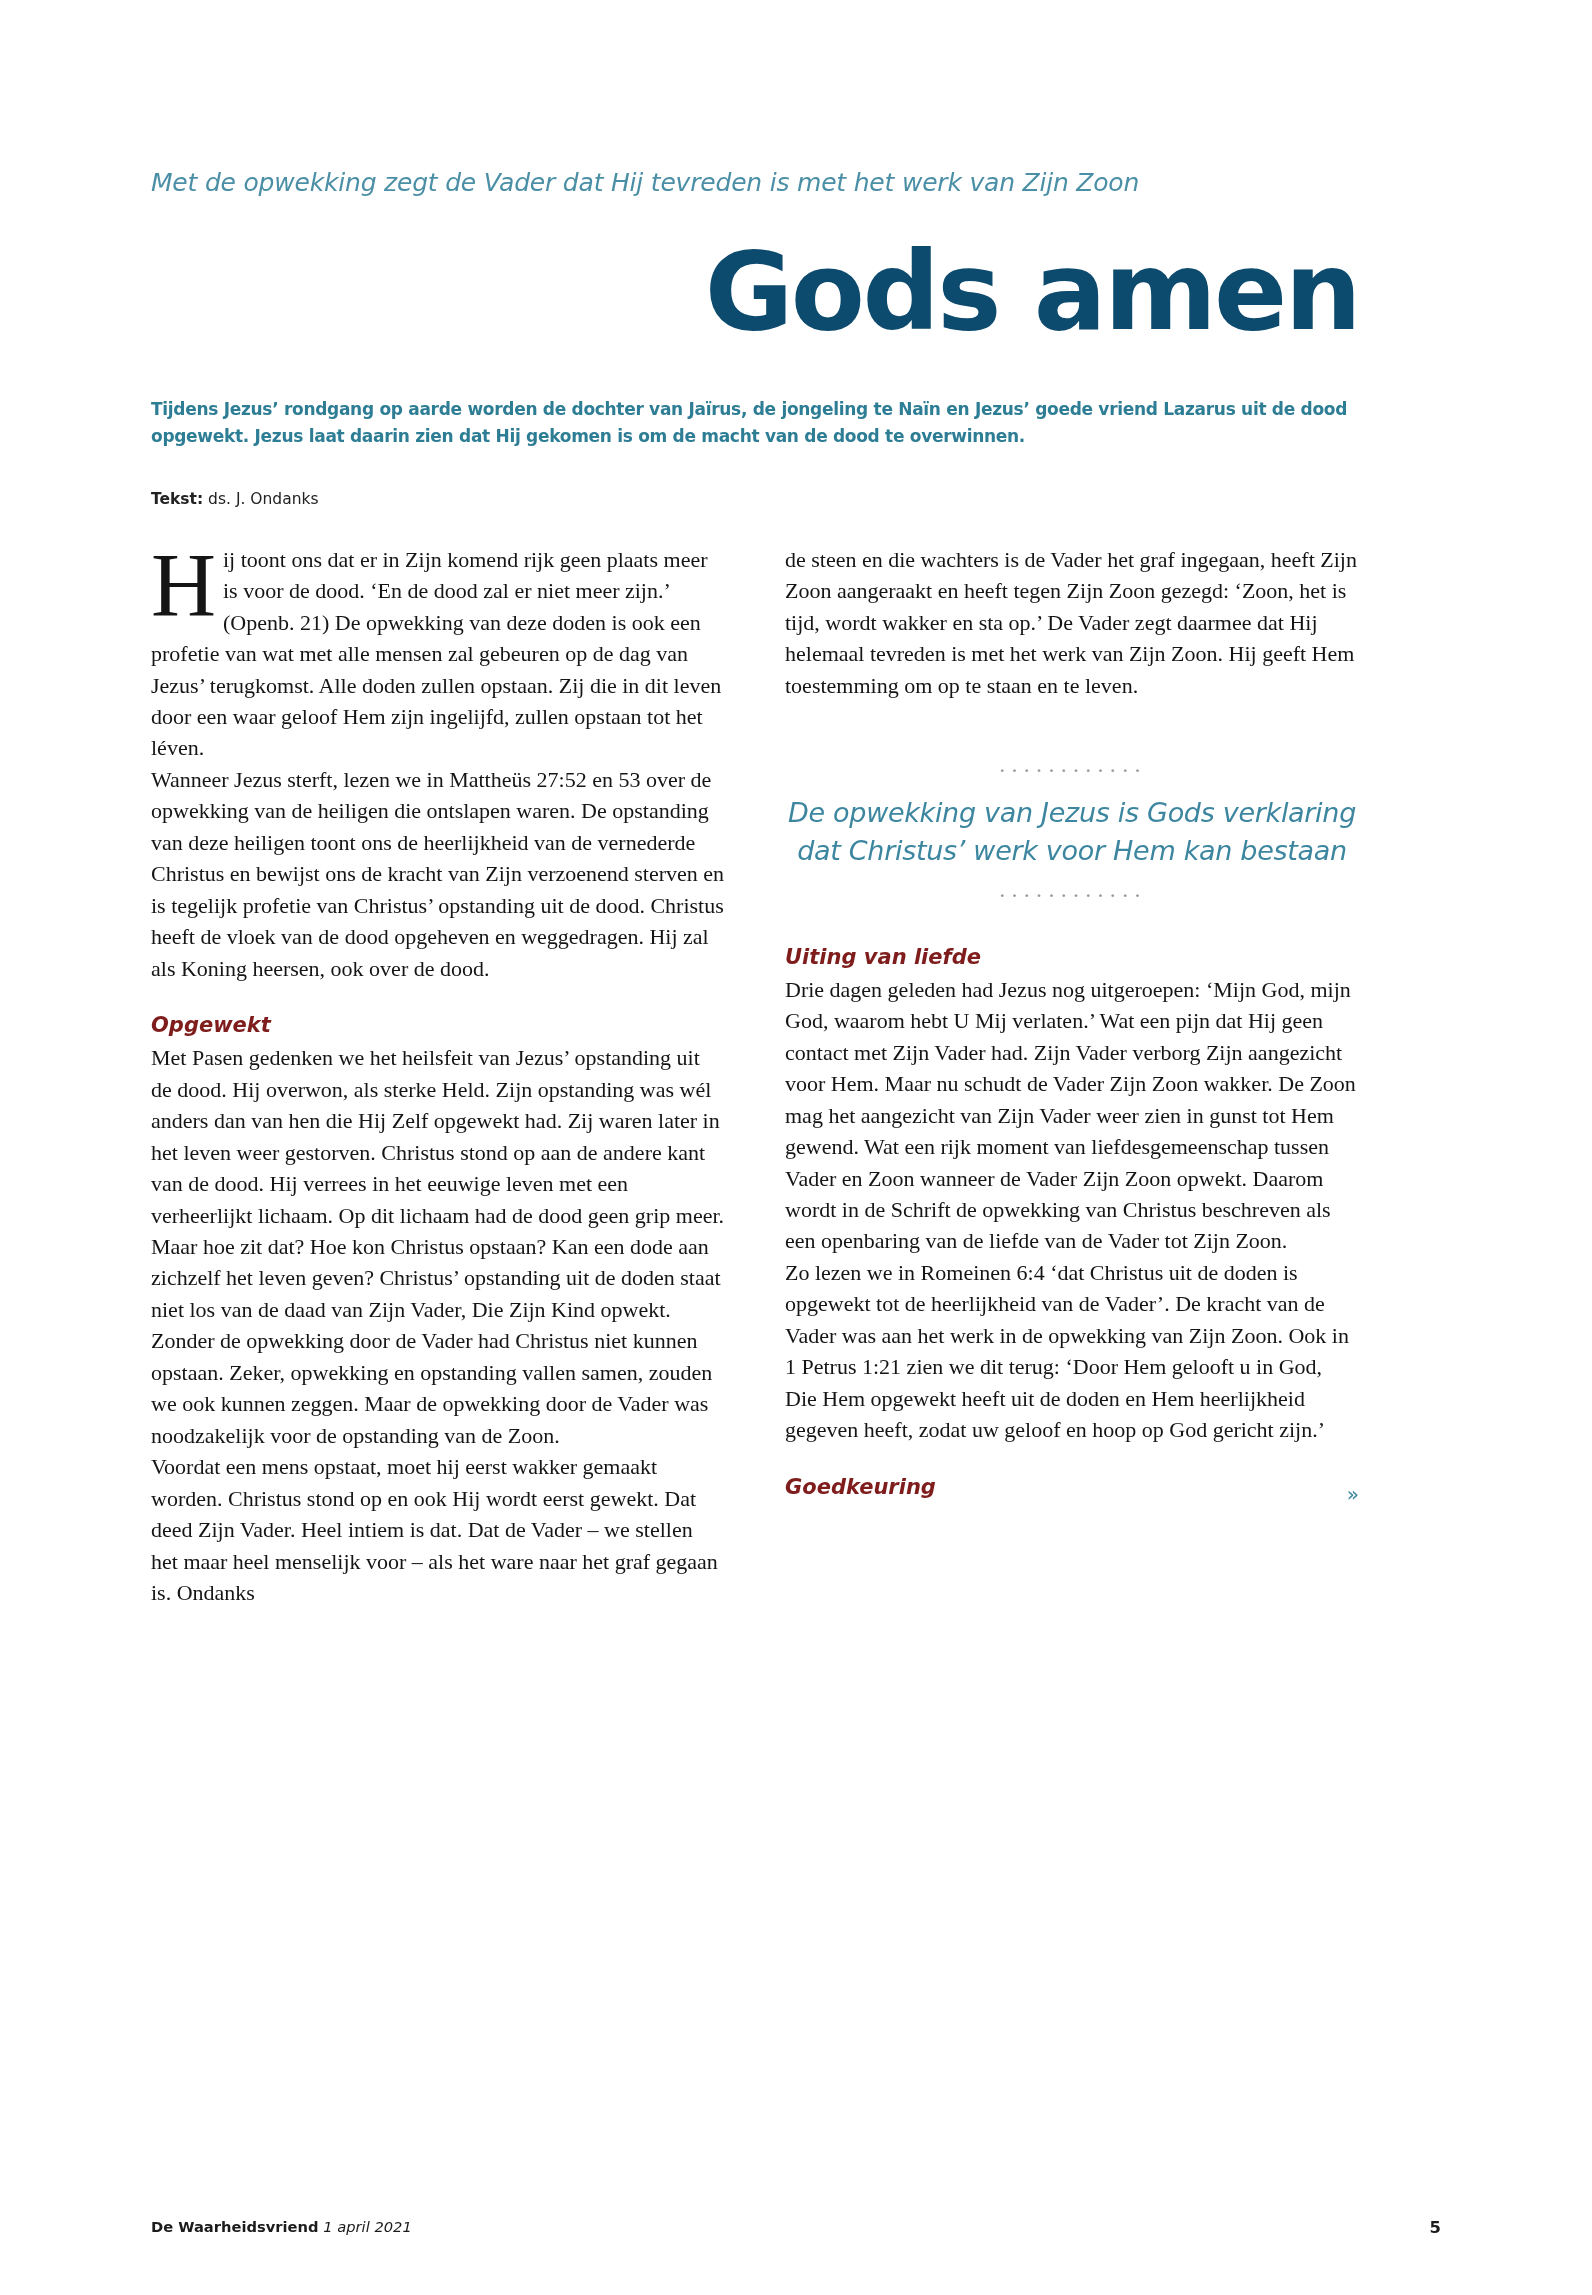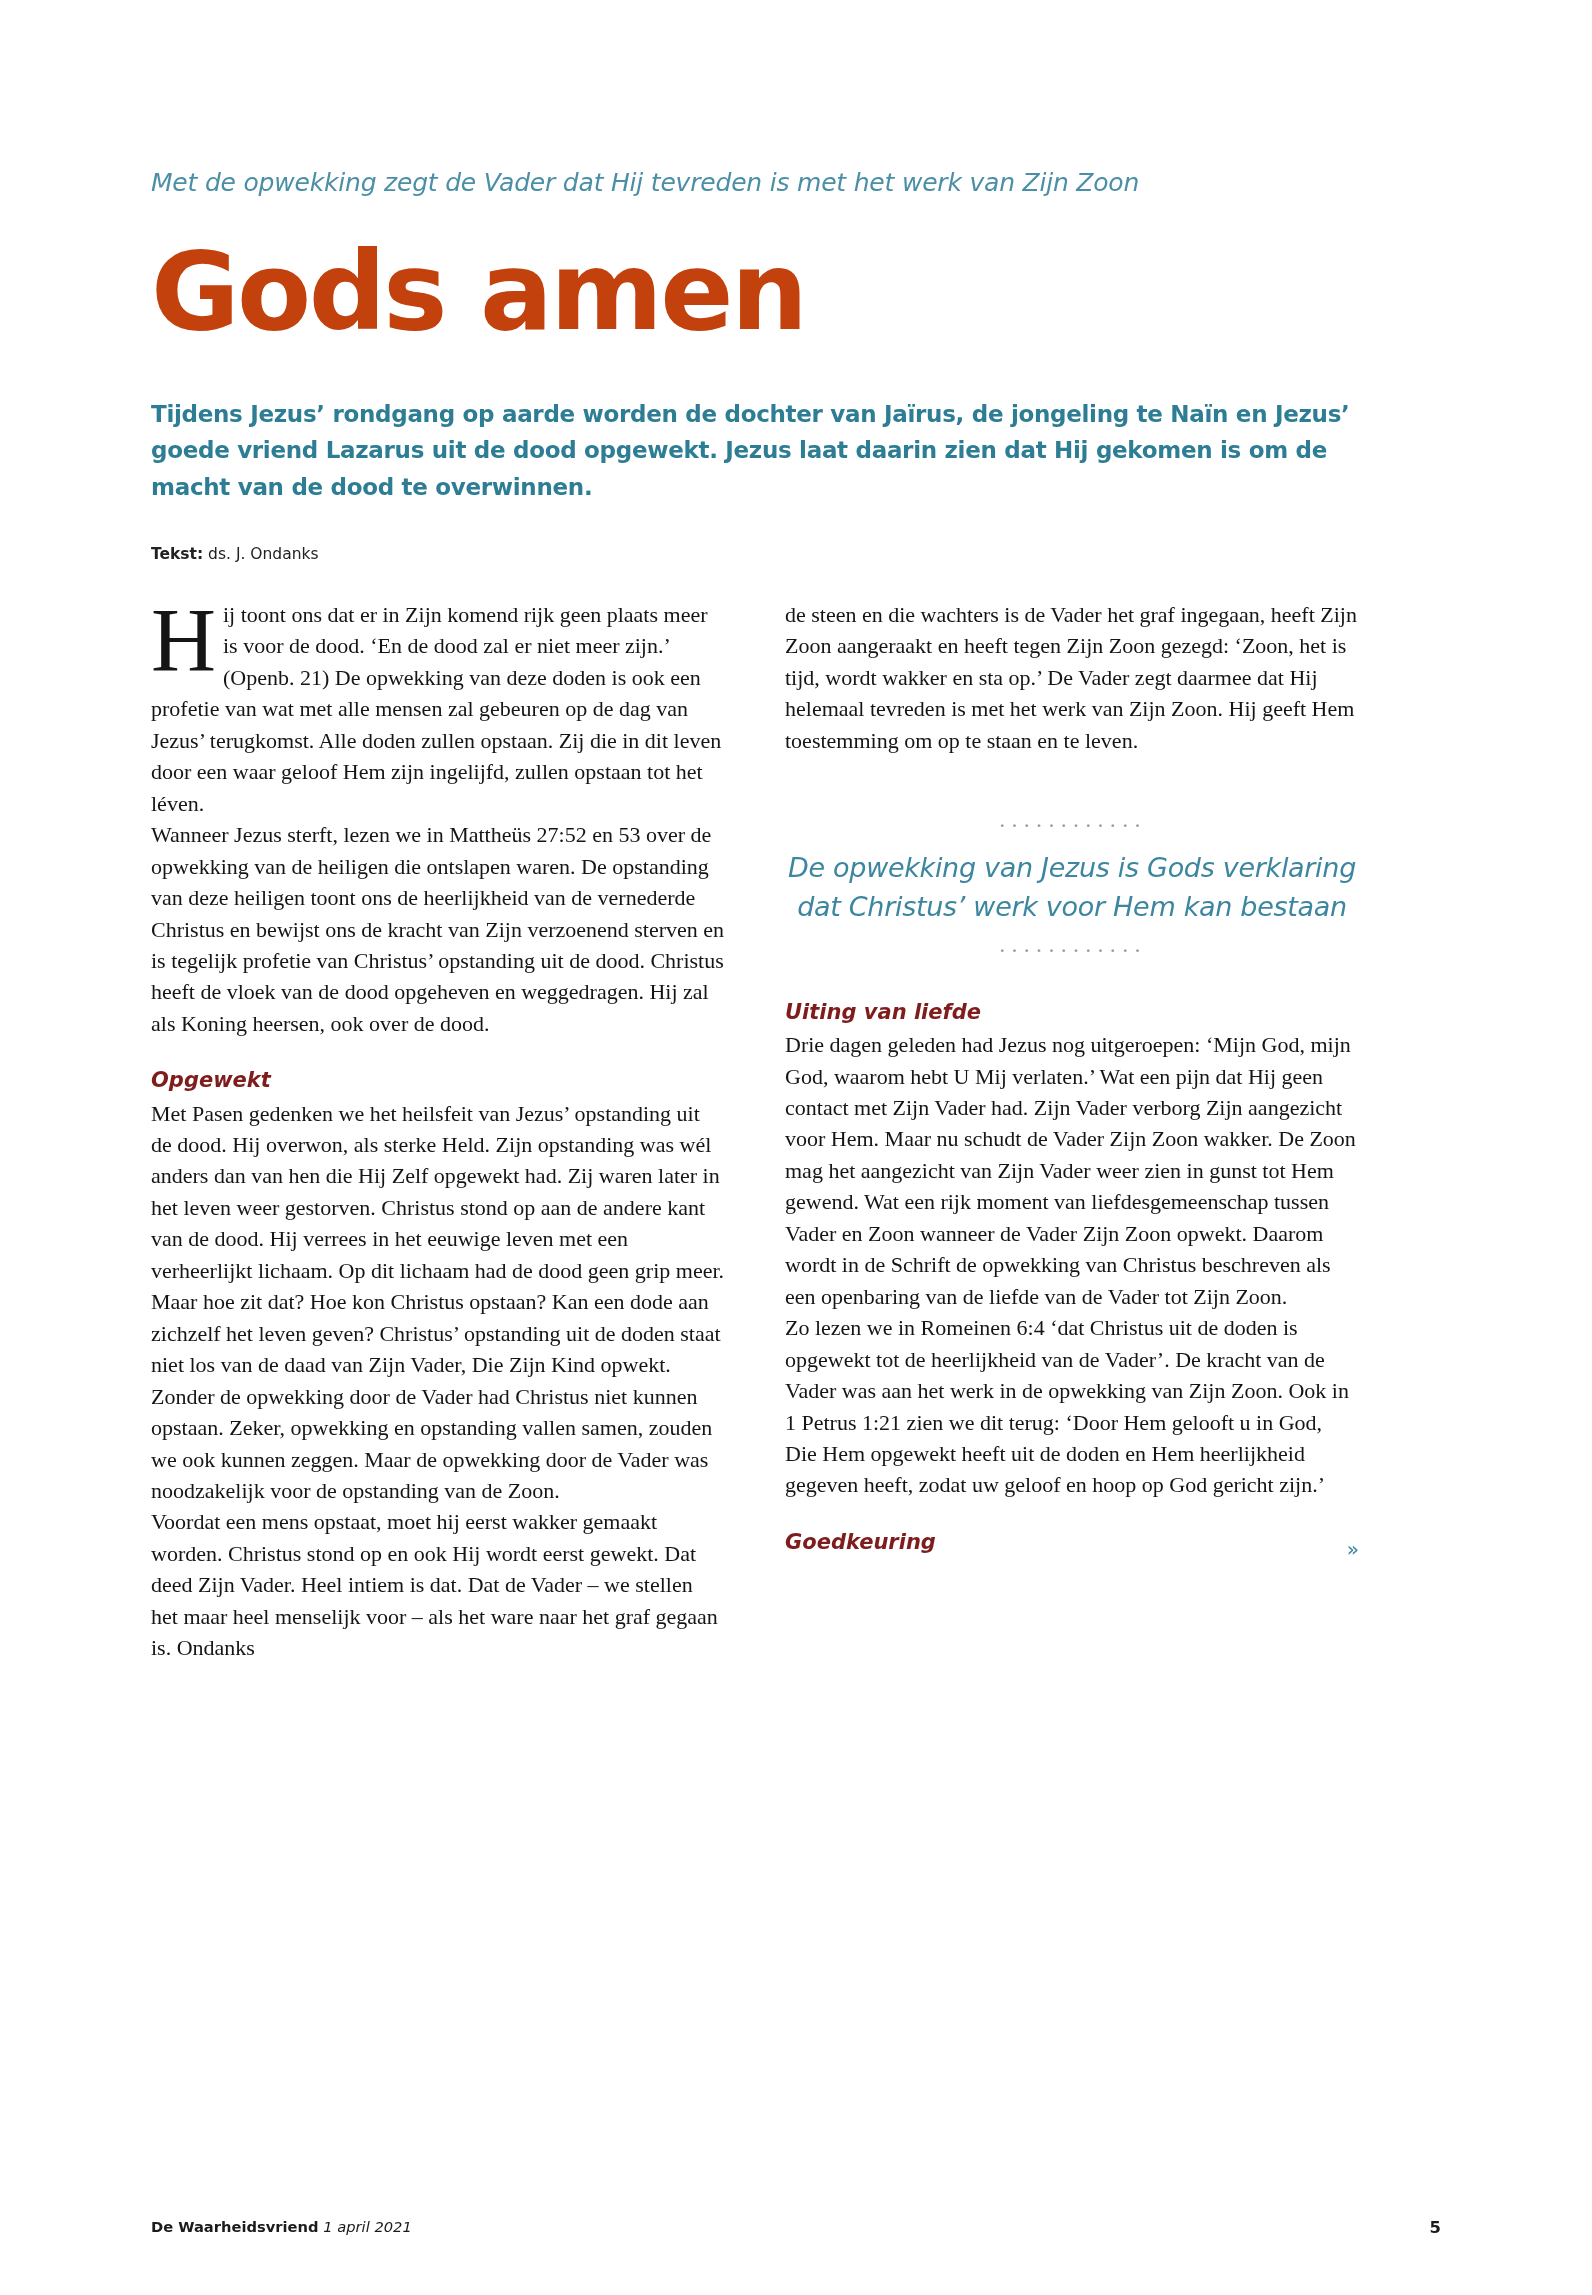--- a/index.html
+++ b/index.html
@@ -41,29 +41,30 @@
     margin: 0 0 40px 0;
   }
 
   
   .headline {
     font-family: "DejaVu Sans", sans-serif;
     font-weight: 700;
     font-size: 108px;
     line-height: 1.0;
     letter-spacing: -2.6px;
-    color: #c2410c;
+    color: #0c4a6e;
     margin: 0 0 50px 0;
+    text-align: right;
   }
 
   
   .lead {
     font-family: "DejaVu Sans", sans-serif;
     font-weight: 700;
-    font-size: 23px;
+    font-size: 17px;
     line-height: 1.58;
     color: #2d7d94;
     margin: 0 0 40px 0;
     width: 1208px;
     letter-spacing: -0.3px;
   }
 
   
   .byline {
     font-family: "DejaVu Sans", sans-serif;

